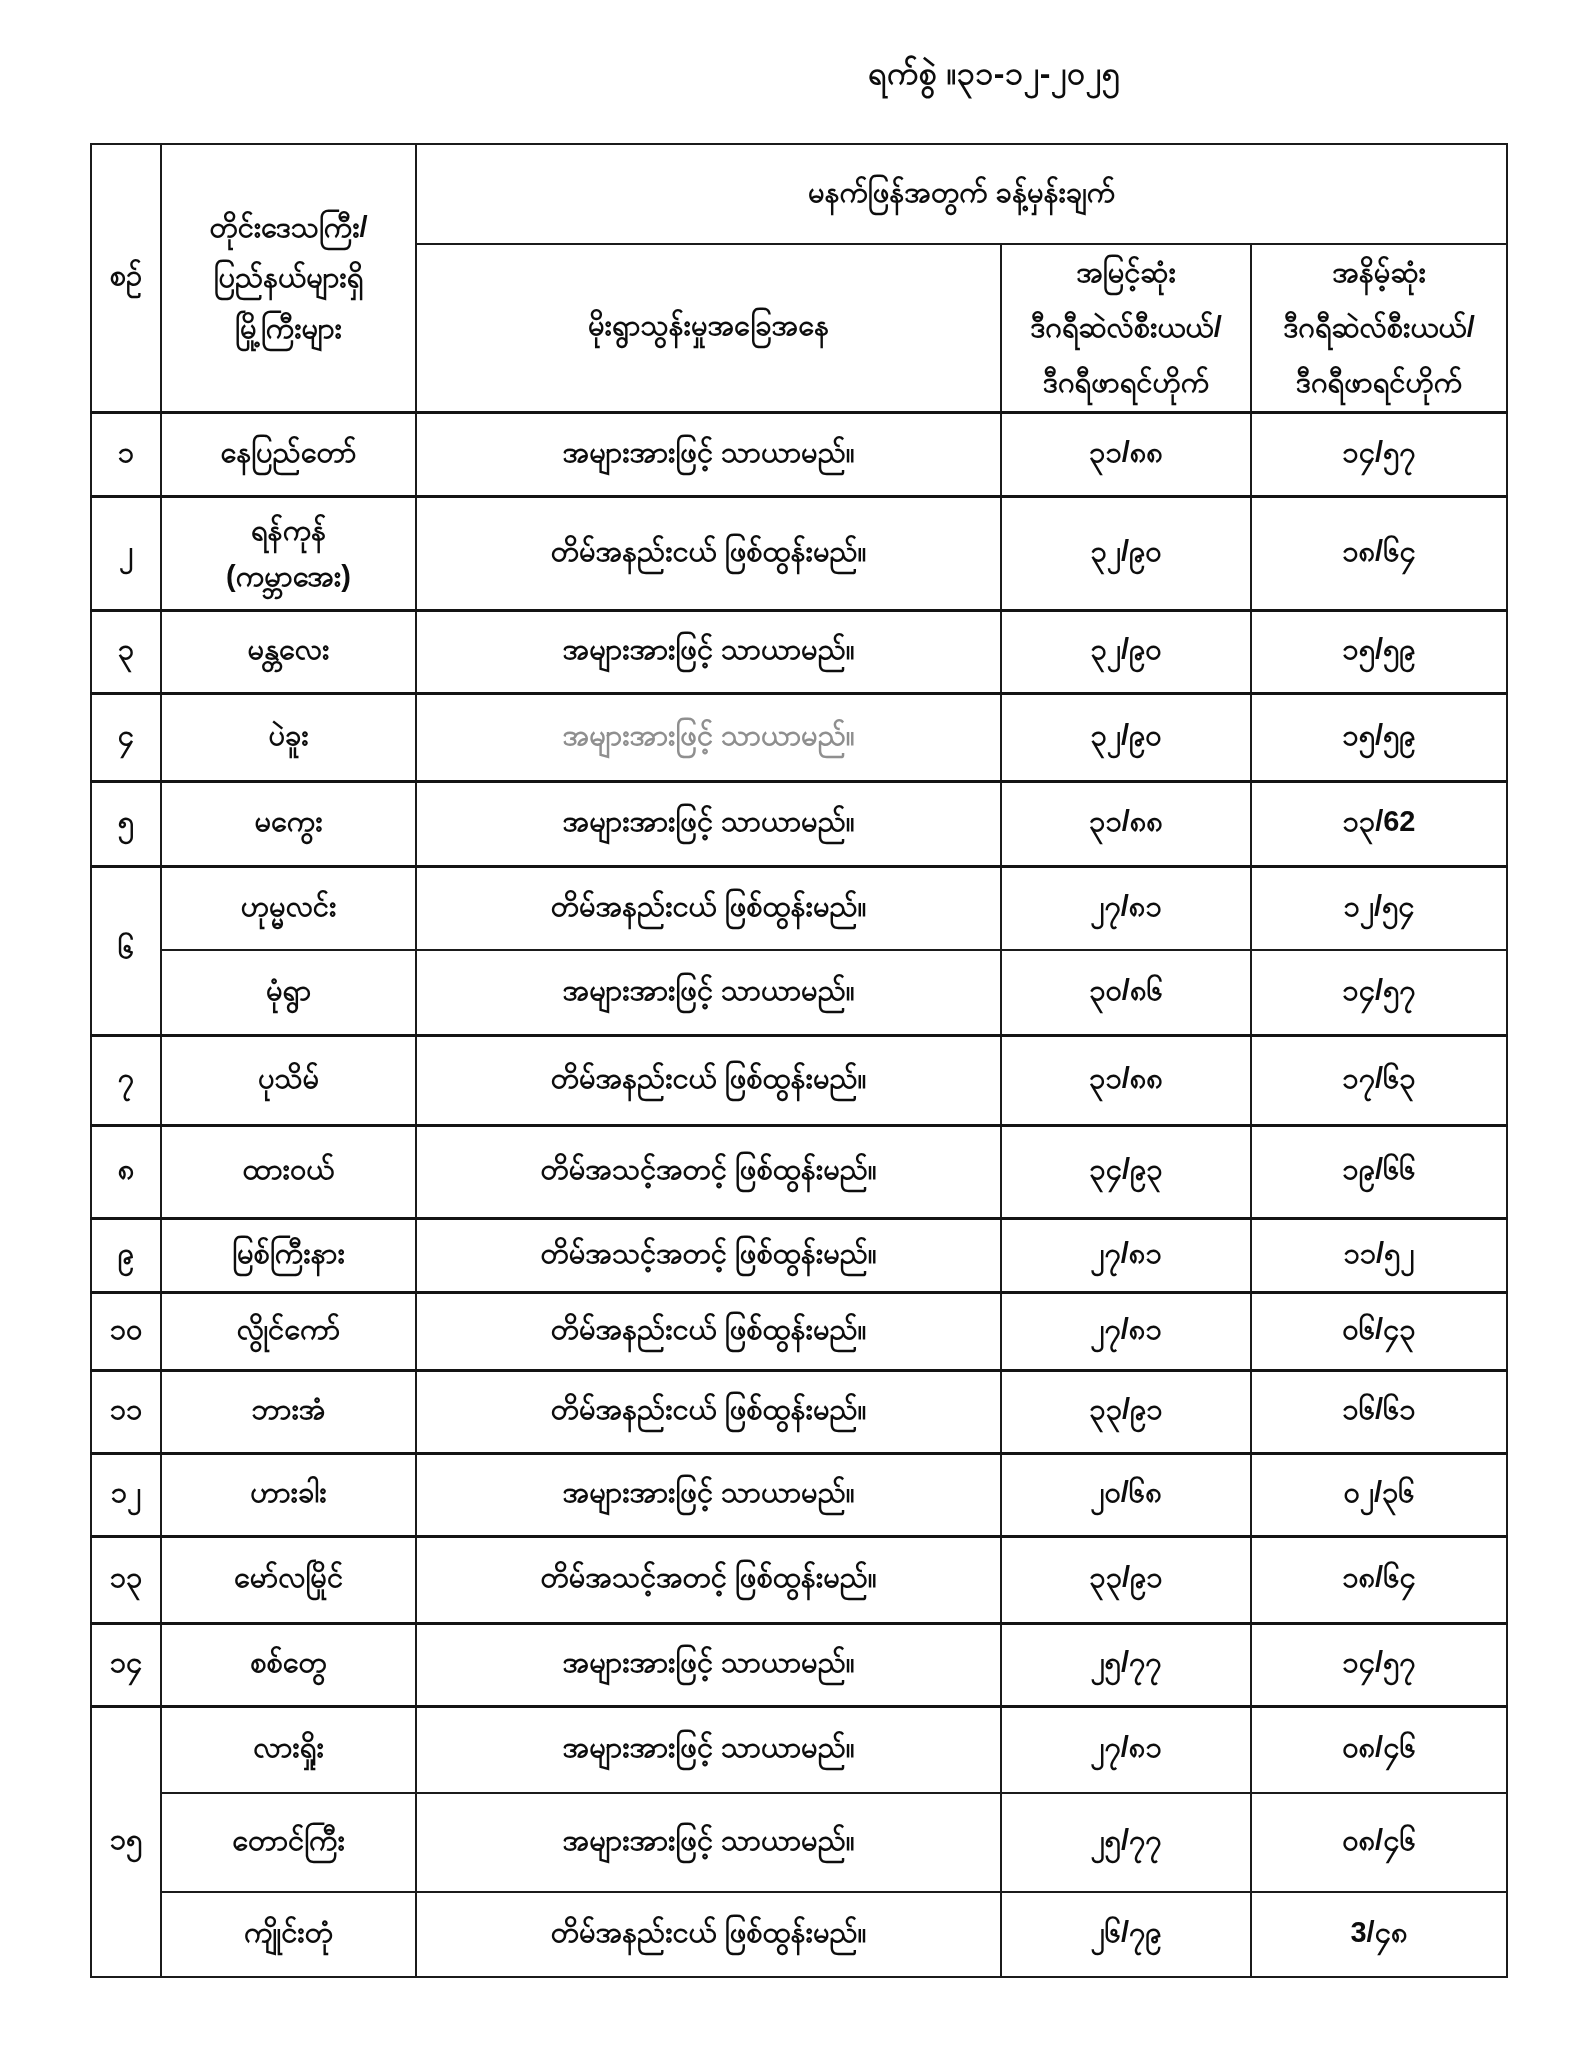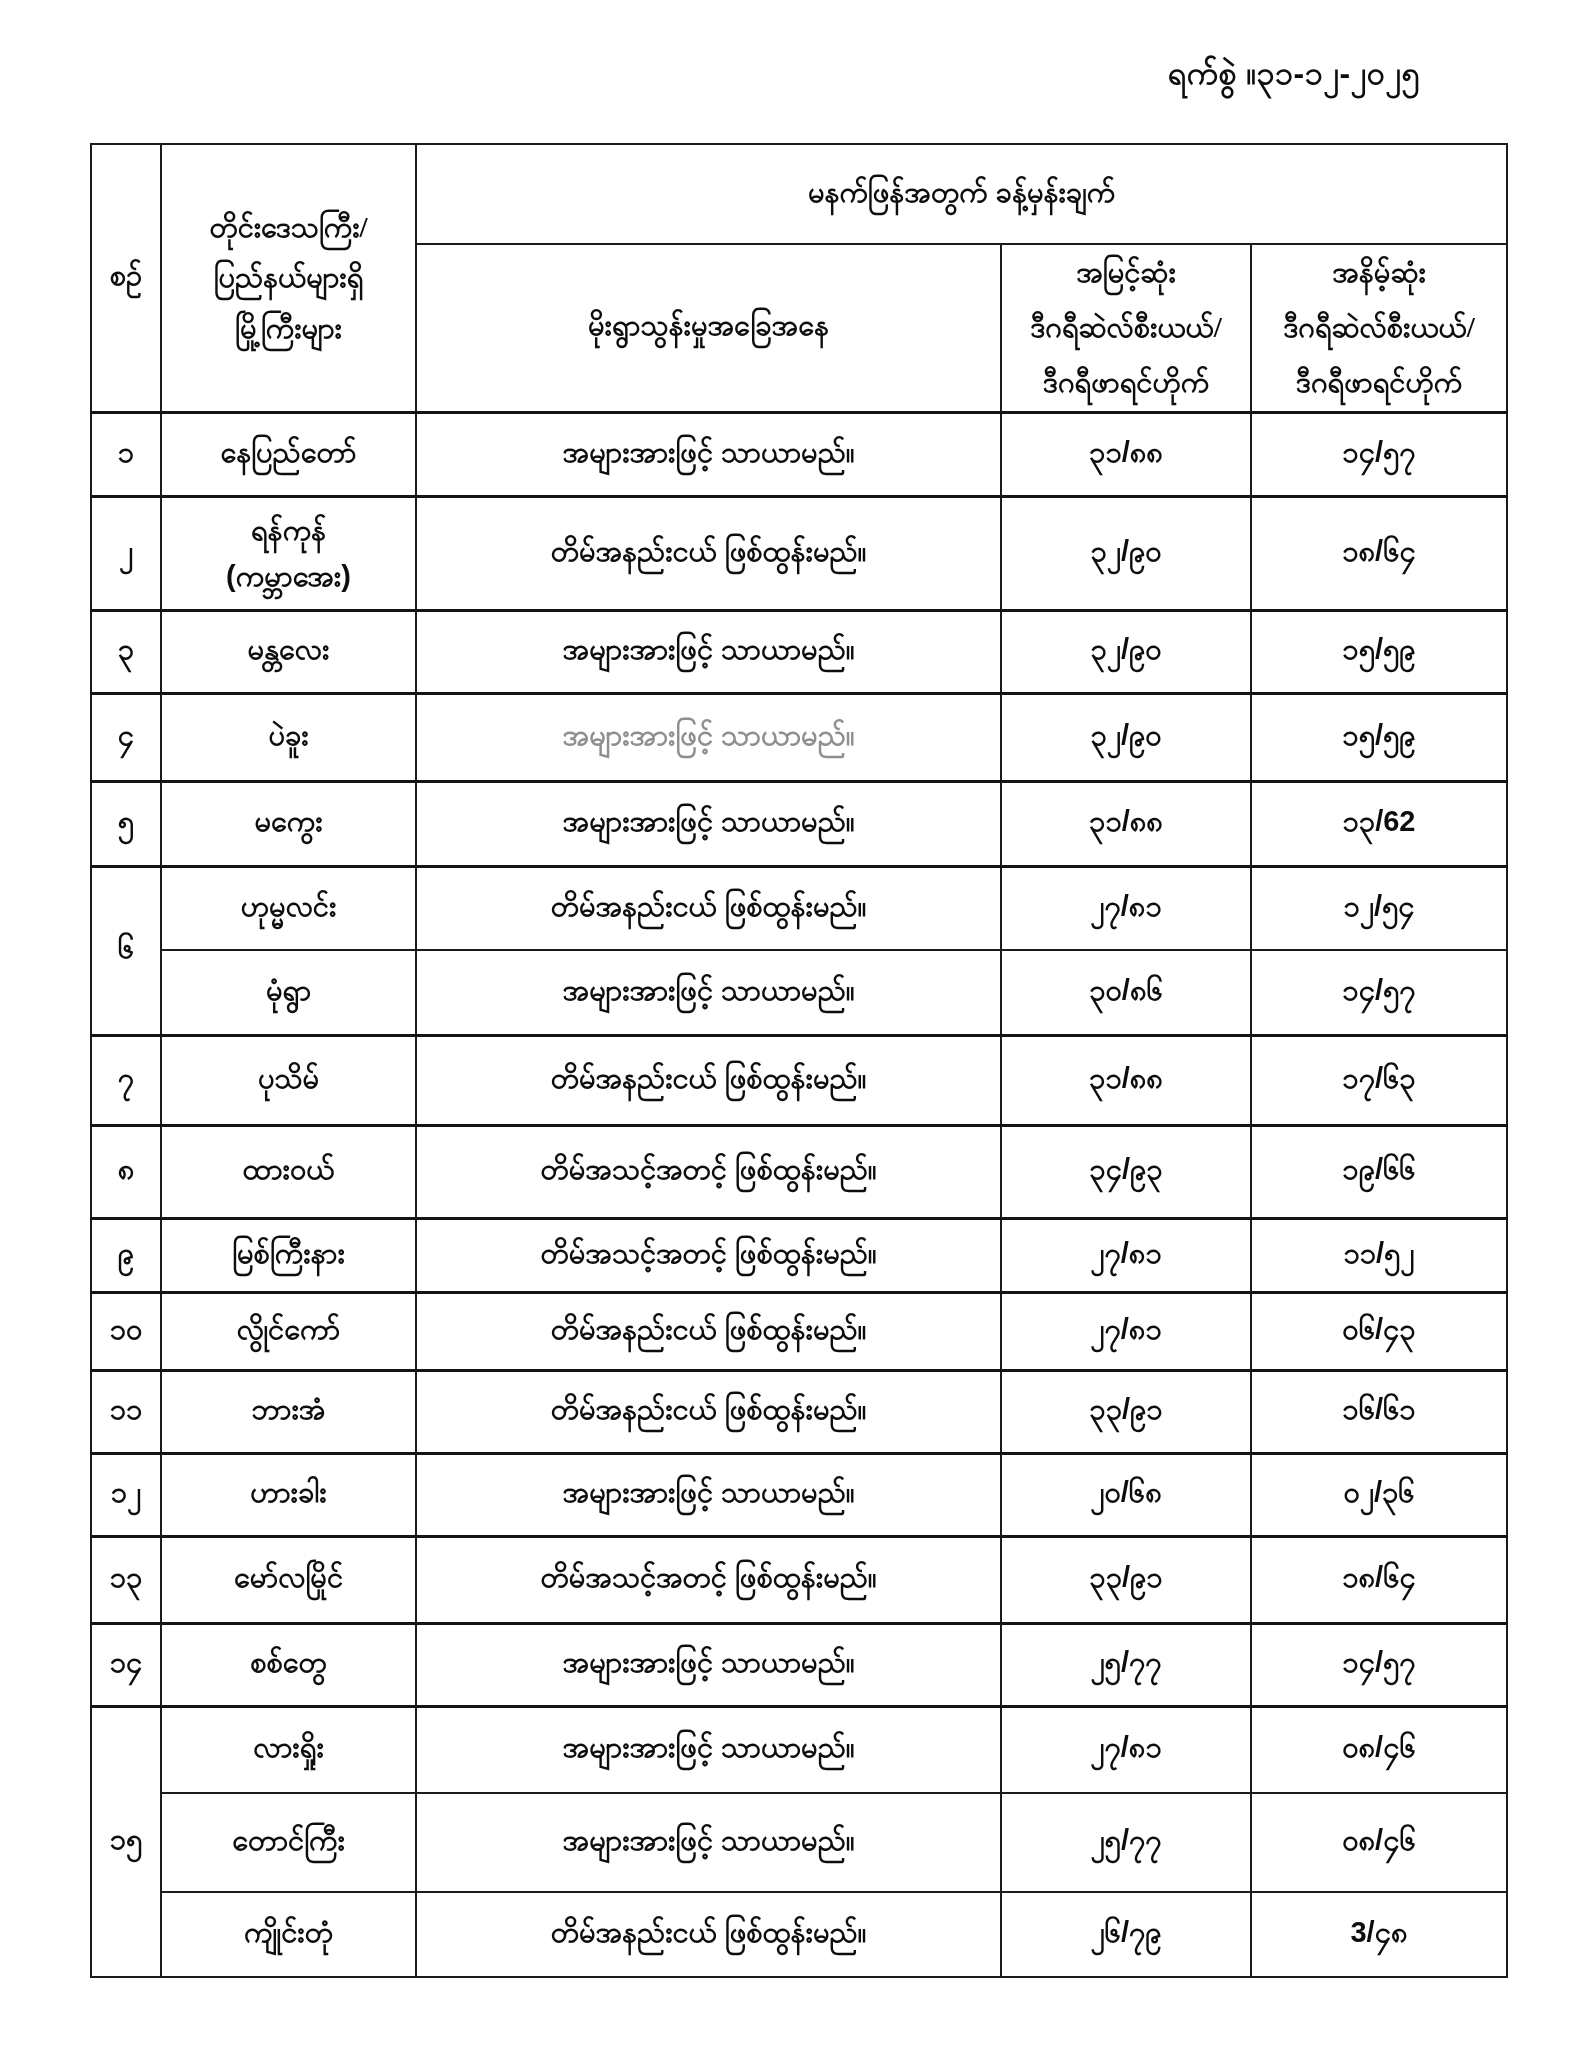--- a/index.html
+++ b/index.html
@@ -4,36 +4,36 @@
 <style>
   html,body{margin:0;padding:0;}
   body{
     width:1577px;height:2048px;background:#ffffff;position:relative;
     font-family:"Liberation Sans","DejaVu Sans",sans-serif;
     color:#0d0d0d;
     -webkit-font-smoothing:antialiased;
   }
   .date-line{
     position:absolute;top:52px;left:868px;width:552px;
-    display:flex;justify-content:flex-end;align-items:baseline;
+    display:flex;justify-content:flex-start;align-items:baseline;
     font-size:32px;font-weight:700;letter-spacing:.5px;
   }
   table.wx{
     position:absolute;left:90px;top:143px;
     width:1416px;border-collapse:collapse;table-layout:fixed;
   }
   table.wx td{
     border:2px solid #1b1b1b;
     text-align:center;vertical-align:middle;
     font-size:29px;font-weight:700;
     padding:0 6px;overflow:hidden;
   }
   tr.grp td{border-top:3px solid #141414;}
   td.sep-b{border-bottom:4px solid #111111;}
-  td.multiline{white-space:pre-line;line-height:1.75;font-family:Liberation Serif, serif;}
+  td.multiline{white-space:pre-line;line-height:1.75;}
   td.hdr{font-size:29px;}
   tr.h2 td.multiline{line-height:1.9;margin-top:36px;}
   td.city-two-line{white-space:pre-line;line-height:1.6;}
   td.muted{color:#8f8f8f;font-weight:500;}
 </style>
 </head>
 <body>
 
 <div class="date-line">
   <span>ရက်စွဲ ။</span>

